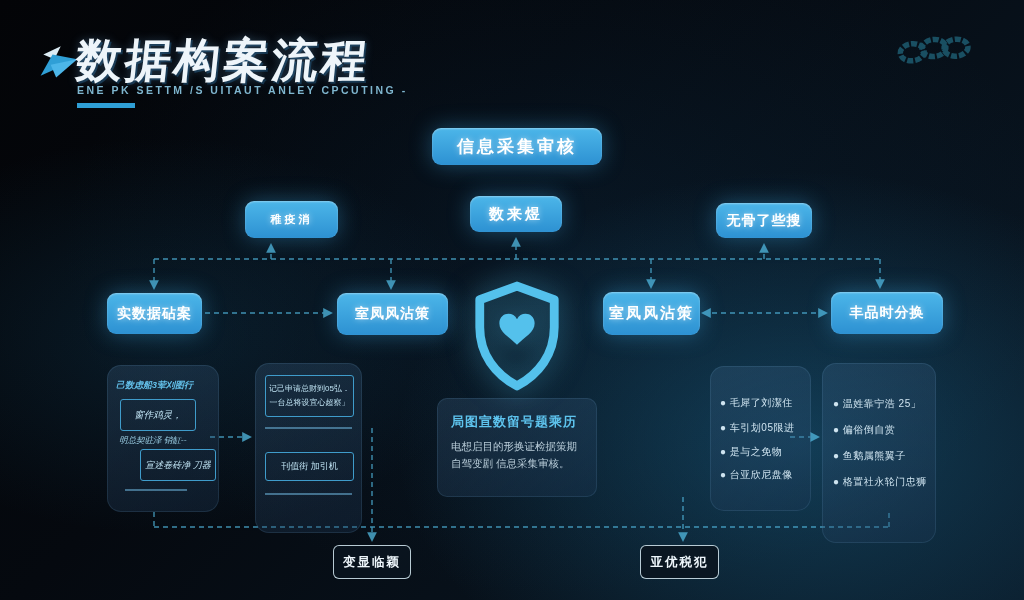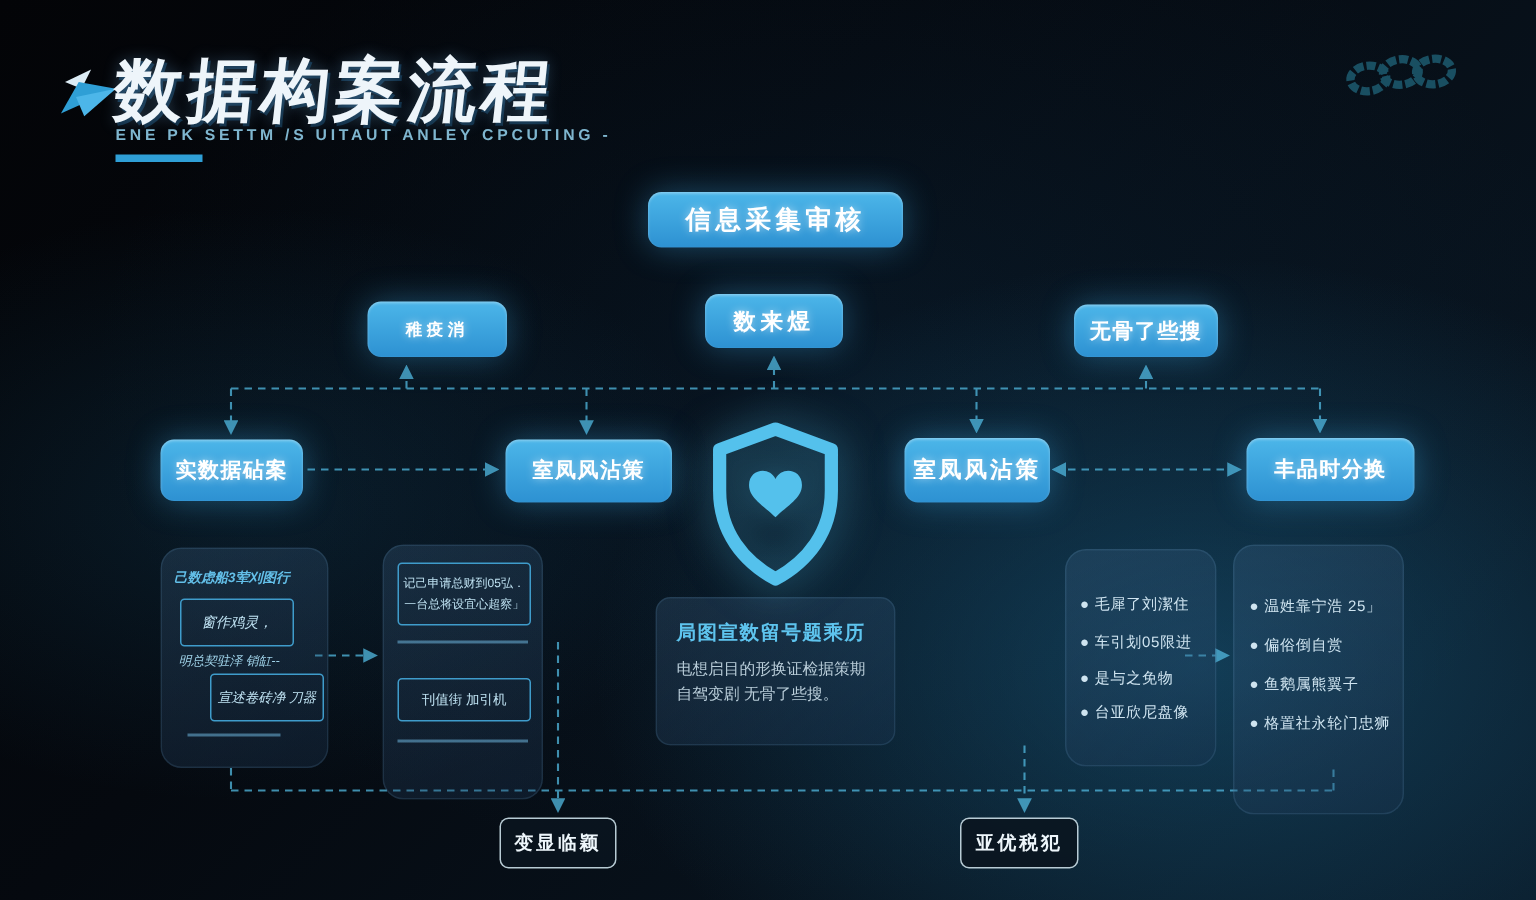--- a/index.html
+++ b/index.html
@@ -141,21 +141,21 @@
     </div>
     <div class="rule" style="left:10px;top:64px;width:87px;"></div>
     <div class="inner-box" style="left:10px;top:89px;width:87px;height:27px;font-size:9px;">刊值街 加引机</div>
     <div class="rule" style="left:10px;top:130px;width:87px;"></div>
   </div>
 
   <div class="panel" style="left:437px;top:398px;width:160px;height:99px;border-radius:10px;">
     <div class="panel-head" style="left:14px;top:15px;font-size:13px;color:#5ec4ee;letter-spacing:1px;">局图宣数留号题乘历</div>
     <div class="panel-line" style="left:14px;top:40px;font-size:10.5px;color:#b9cdd9;white-space:normal;width:134px;line-height:1.6;">
       <span>电想启目的形换证检据策期自驾变剧</span>
-      <span>无骨了些搜。</span>
+      <span>信息采集审核。</span>
     </div>
   </div>
 
   <div class="panel" style="left:686px;top:366px;width:101px;height:145px;margin-left:24px;">
     <div class="bullet-item" style="position:absolute;left:10px;top:30px;">● 毛犀了刘潔住</div>
     <div class="bullet-item" style="position:absolute;left:10px;top:55px;">● 车引划05限进</div>
     <div class="bullet-item" style="position:absolute;left:10px;top:79px;">● 是与之免物</div>
     <div class="bullet-item" style="position:absolute;left:10px;top:102px;">● 台亚欣尼盘像</div>
   </div>
 

